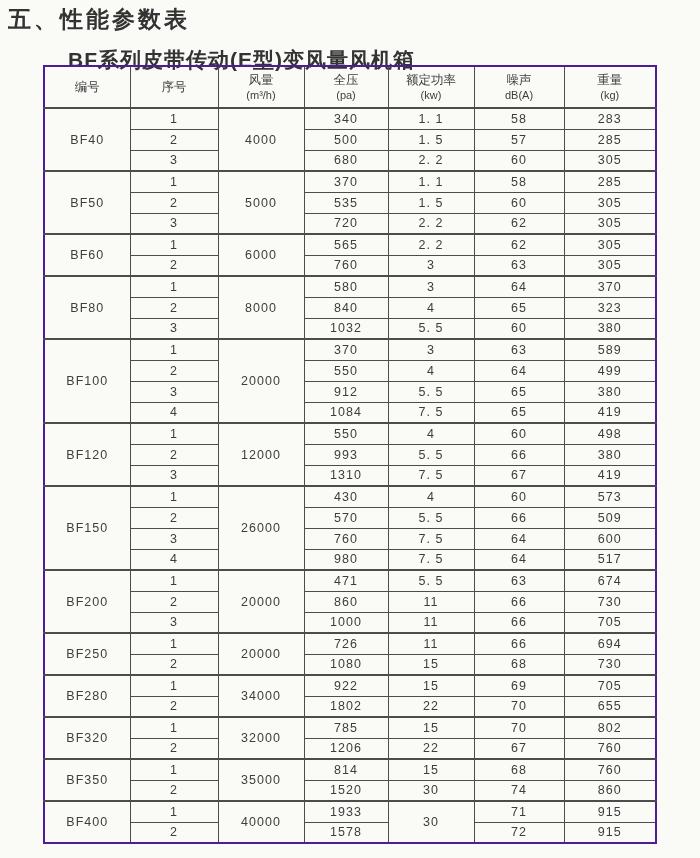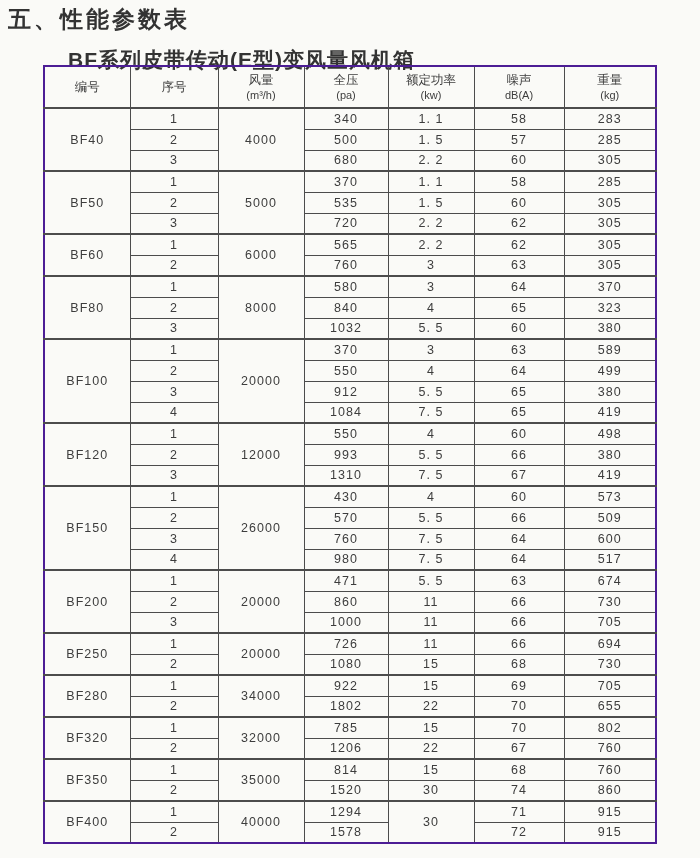--- a/index.html
+++ b/index.html
@@ -362,21 +362,21 @@
           <td>2</td>
           <td>1520</td>
           <td>30</td>
           <td>74</td>
           <td>860</td>
         </tr>
         <tr class="group-start">
           <td rowspan="2">BF400</td>
           <td>1</td>
           <td rowspan="2">40000</td>
-          <td>1294</td>
+          <td>1933</td>
           <td rowspan="2">30</td>
           <td>71</td>
           <td>915</td>
         </tr>
         <tr>
           <td>2</td>
           <td>1578</td>
           <td>72</td>
           <td>915</td>
         </tr>

